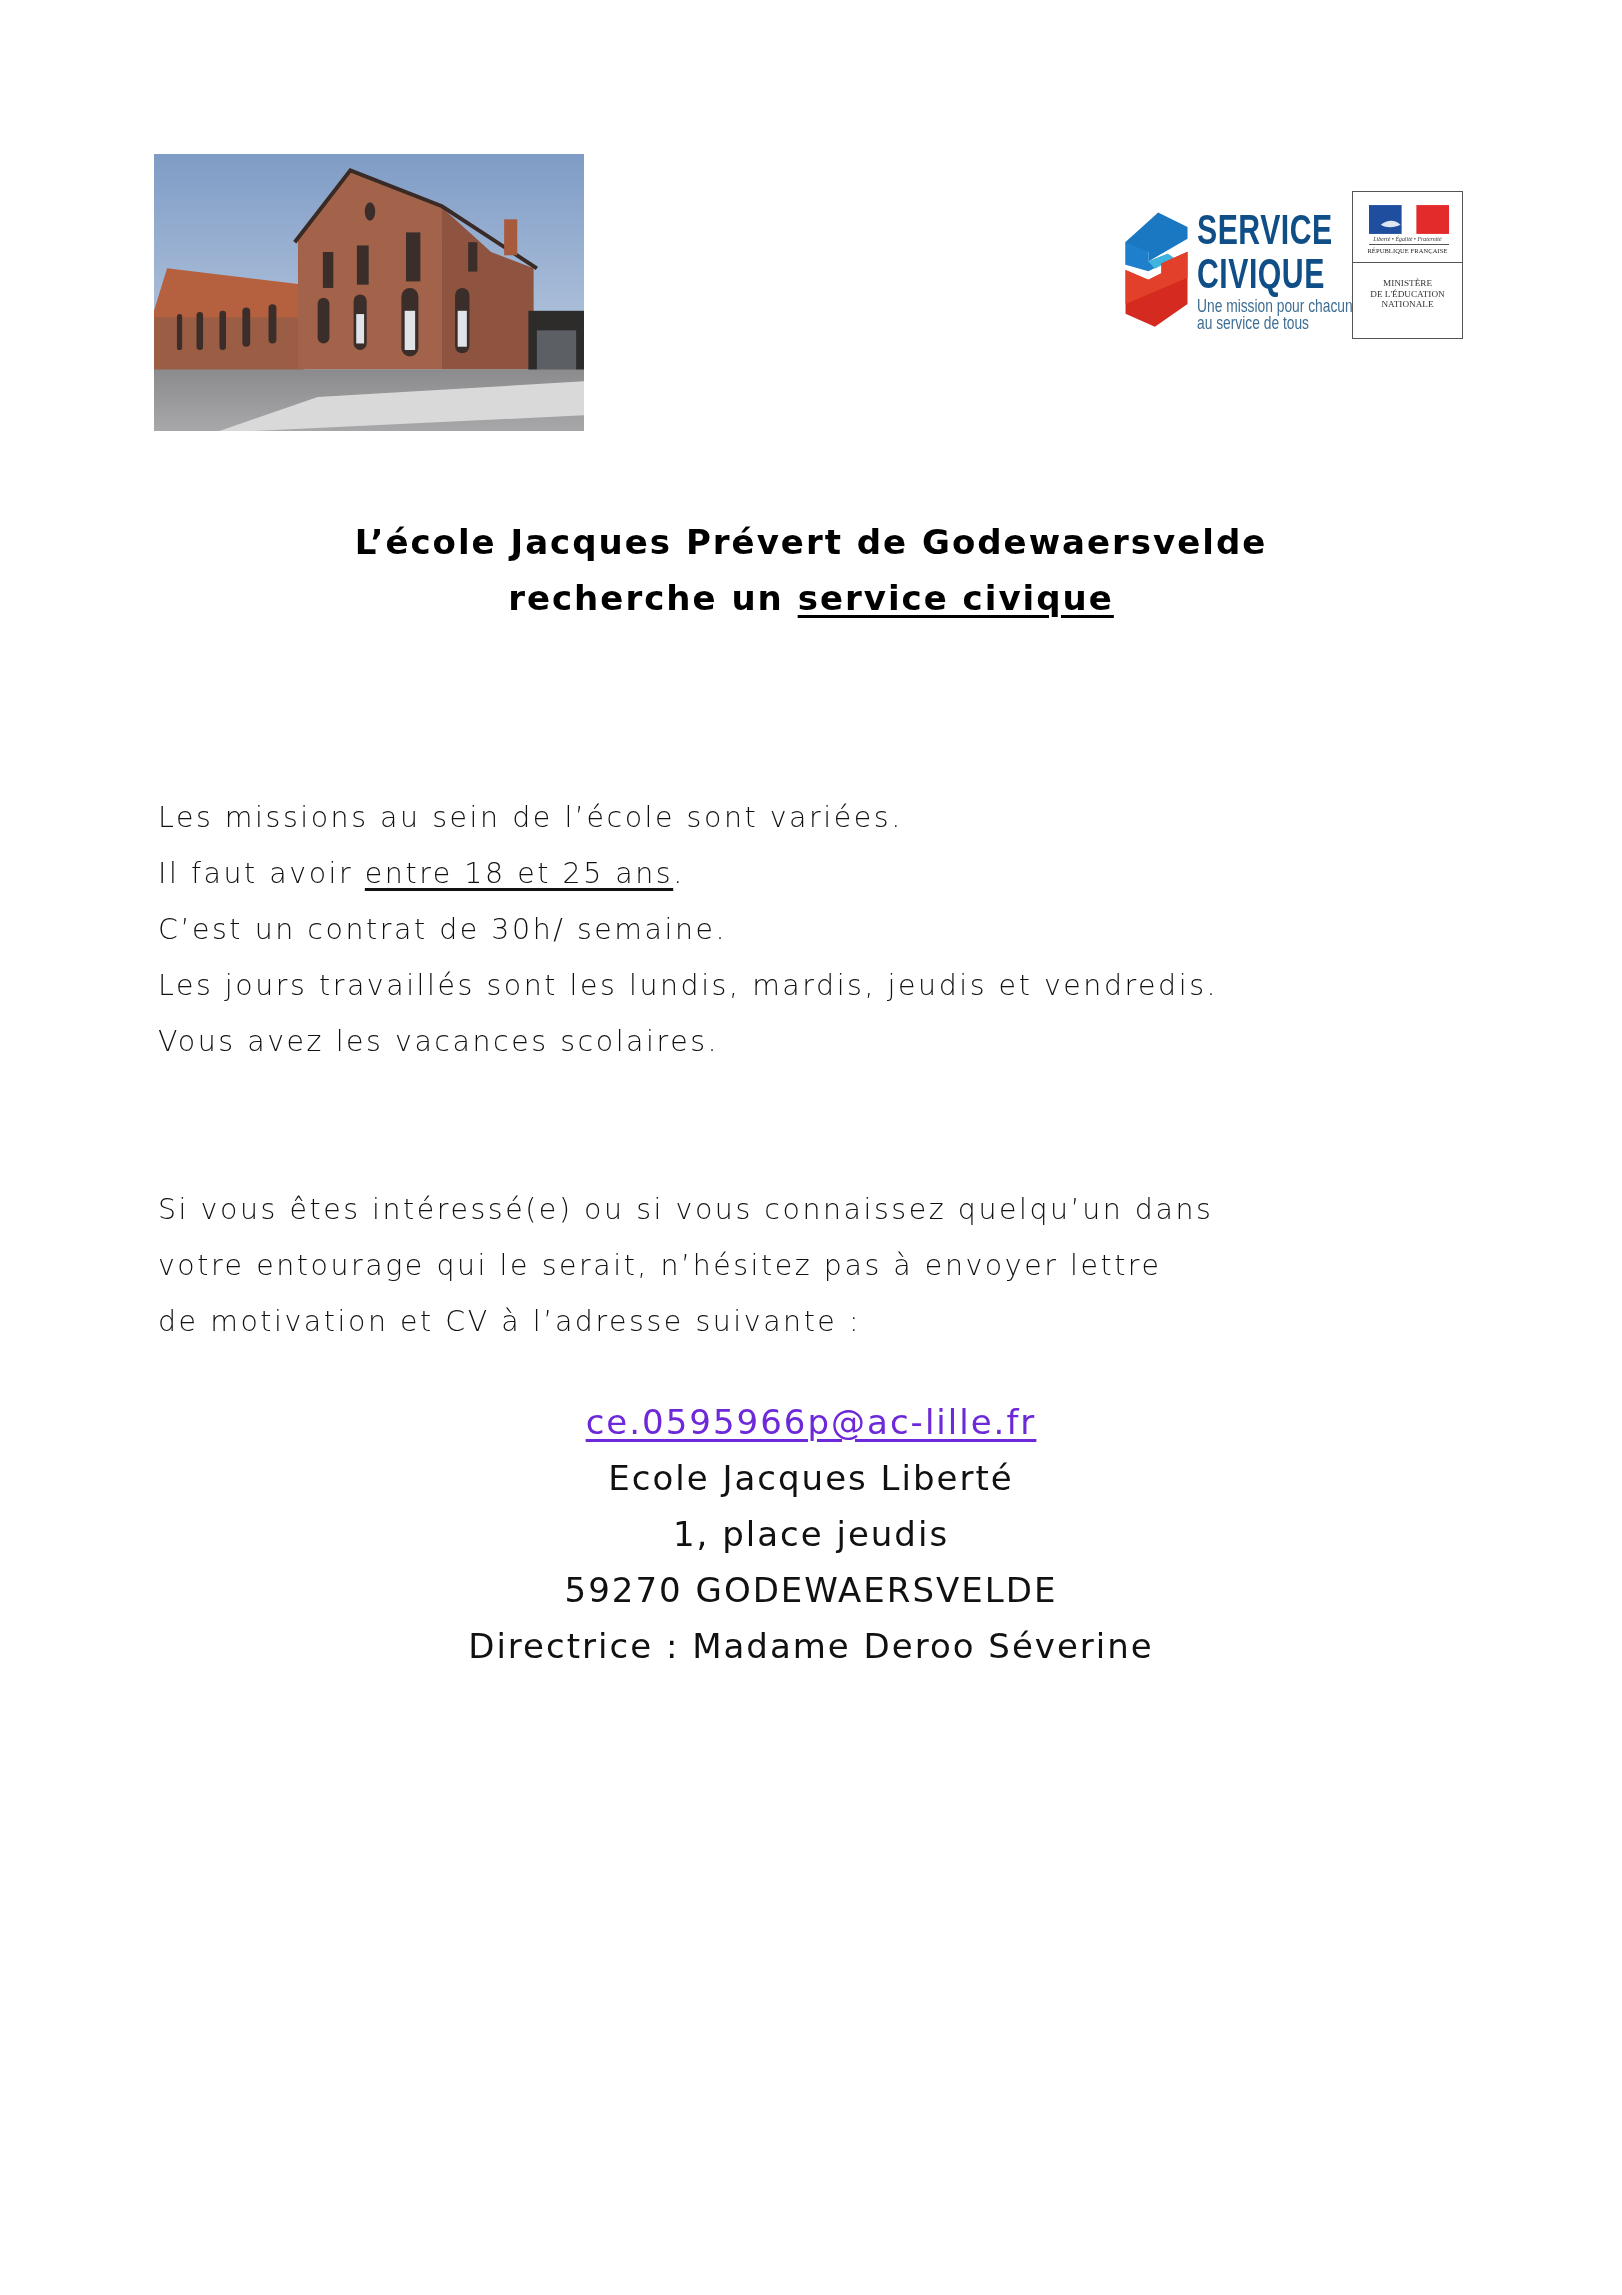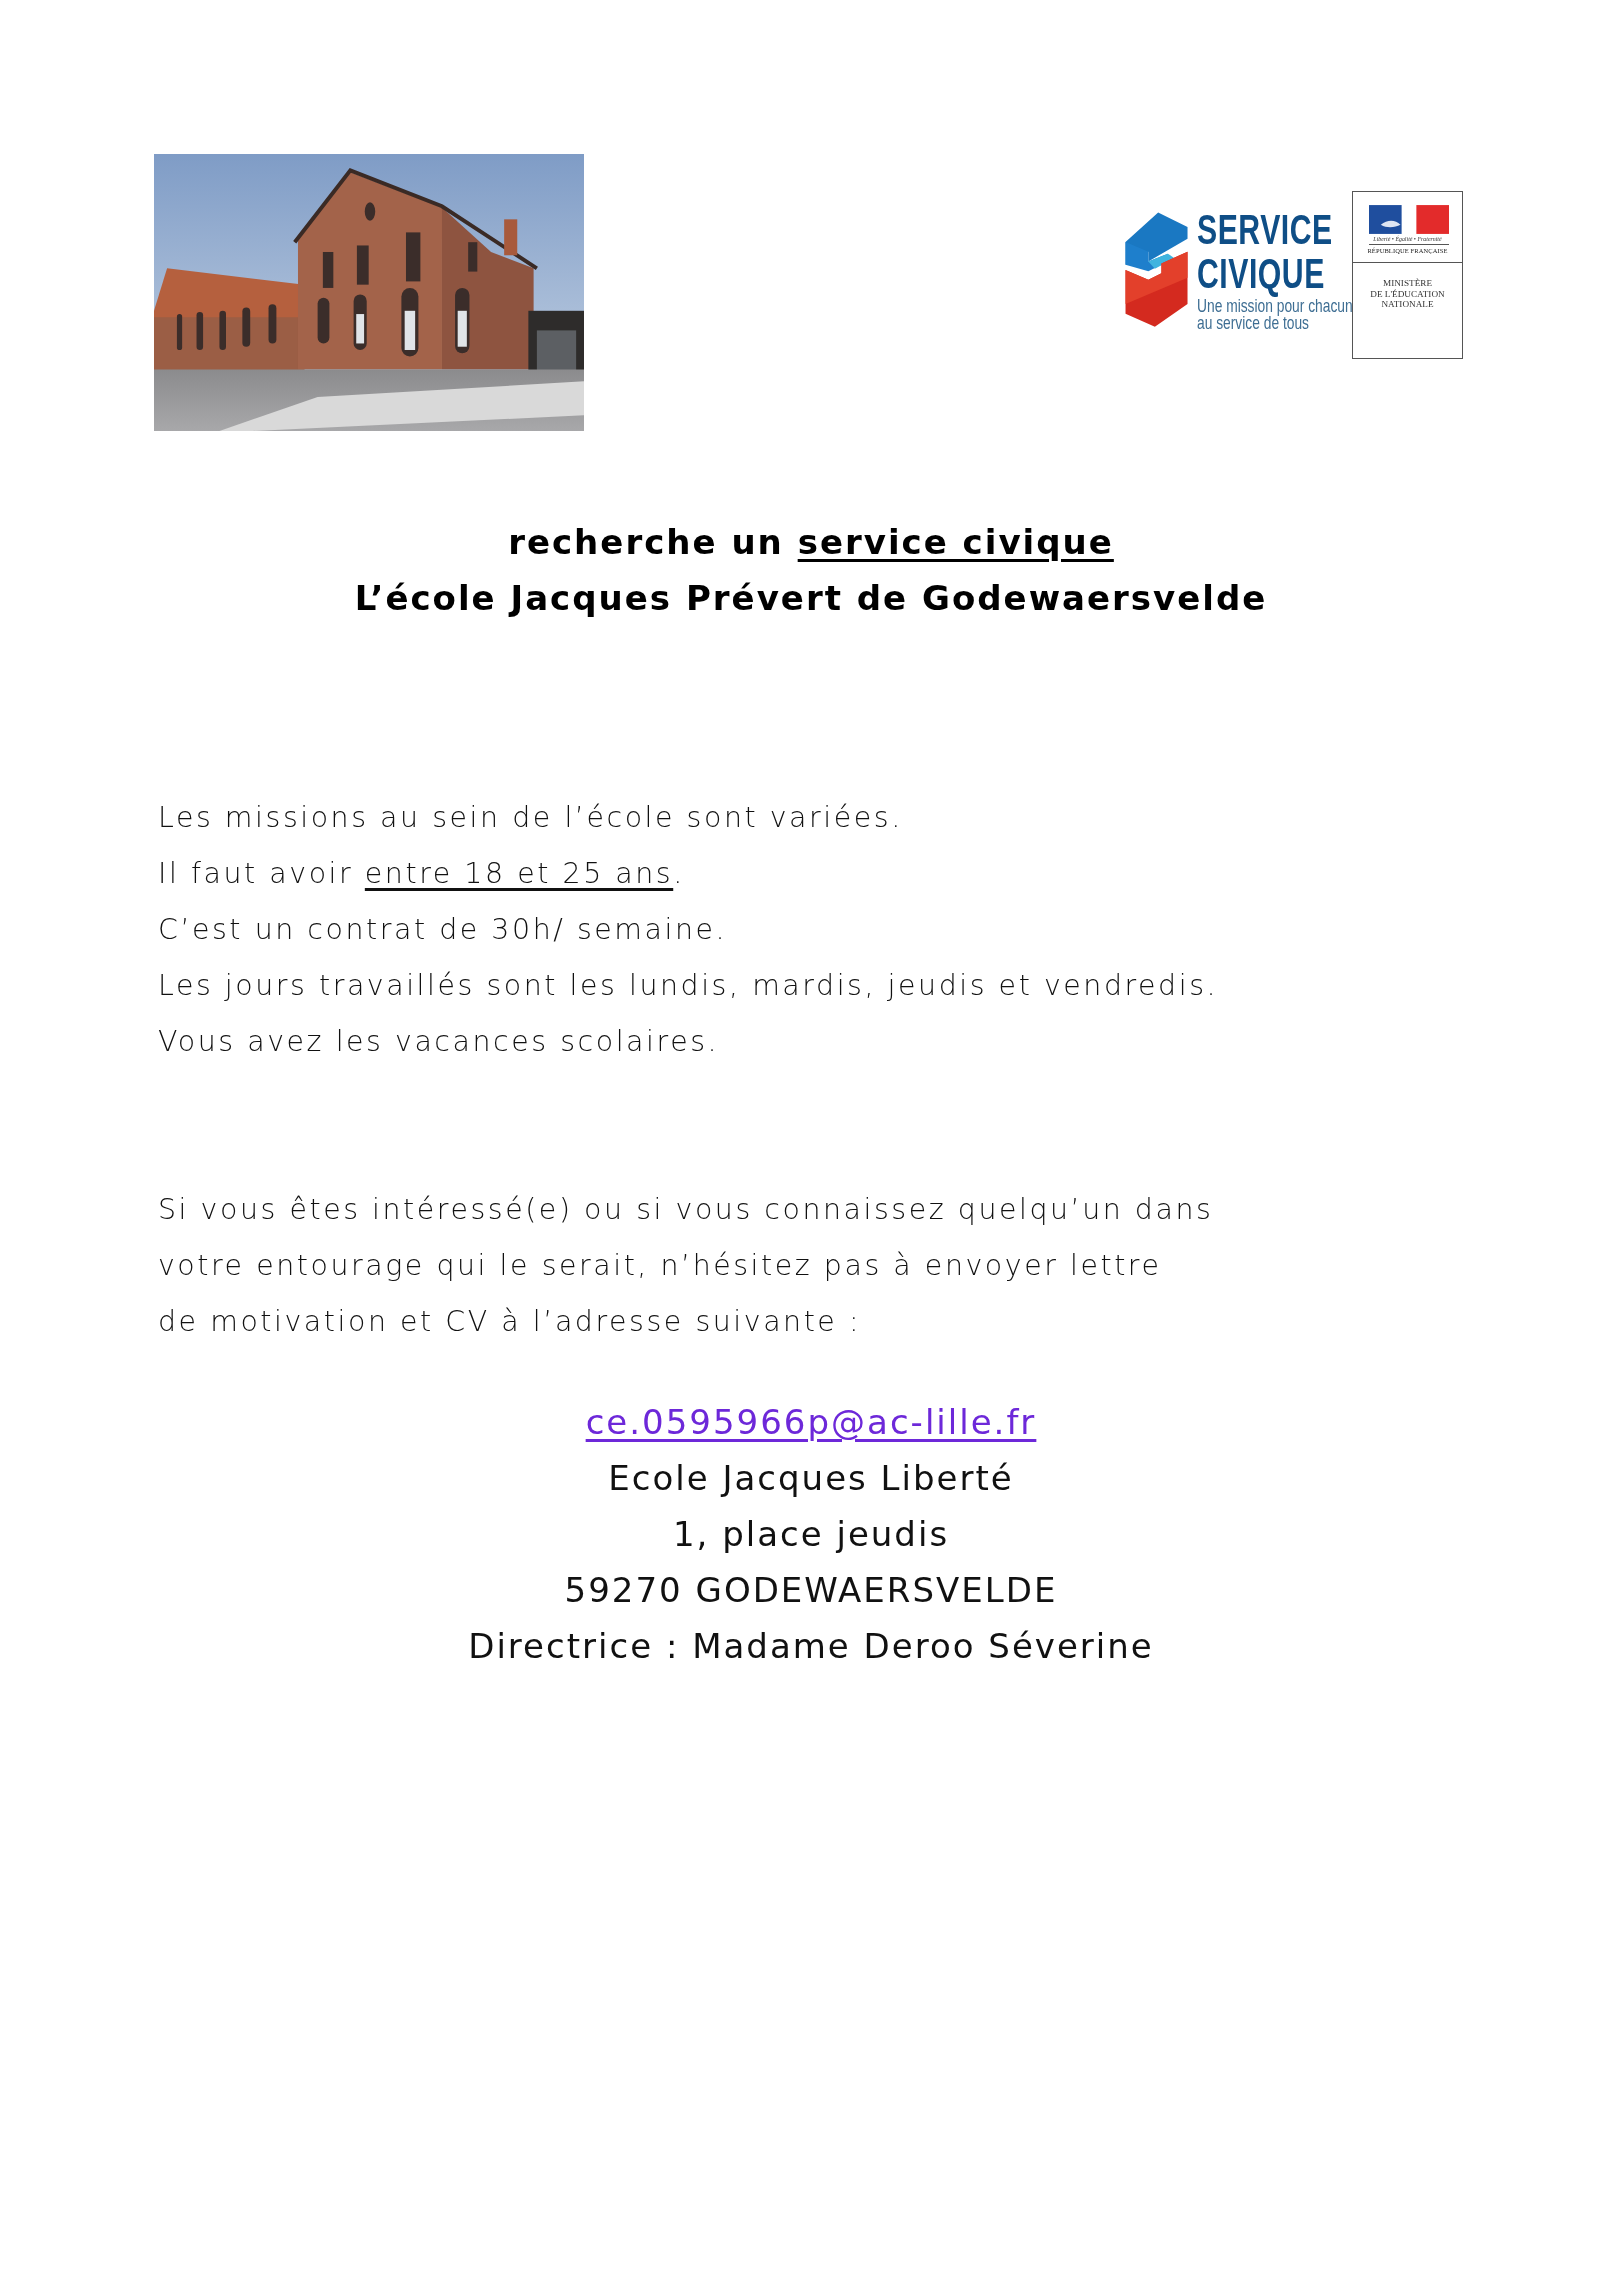--- a/index.html
+++ b/index.html
@@ -14,21 +14,21 @@
   .sc-logo { left: 1115px; top: 193px; width: 236px; height: 144px; }
   .sc-icon { position: absolute; left: 6.5px; top: 13px; width: 71px; height: 124px; }
   .sc-title { position: absolute; left: 82px; font-family: "Liberation Sans", sans-serif; font-weight: bold; color: #0f4e86; font-size: 42px; line-height: 42px; letter-spacing: 0.7px; transform: scaleX(0.72); transform-origin: left top; white-space: nowrap; }
   .sc-title.l1 { top: 15.7px; }
   .sc-title.l2 { top: 60px; }
   .sc-tag { position: absolute; left: 82px; font-family: "Liberation Sans", sans-serif; color: #3e6e93; font-size: 17.7px; line-height: 17.7px; transform: scaleX(0.78); transform-origin: left top; white-space: nowrap; }
   .sc-tag.l1 { top: 105px; }
   .sc-tag.l2 { top: 122px; }
 
   
-  .min-box { left: 1352px; top: 191px; width: 111px; height: 168px; border: 1.3px solid #555; box-sizing: border-box; background: #fff; }
+  .min-box { left: 1352px; top: 191px; width: 111px; height: 148px; border: 1.3px solid #555; box-sizing: border-box; background: #fff; }
   .min-top { position: absolute; left: 0; top: 0; width: 100%; height: 71px; border-bottom: 1.3px solid #555; box-sizing: border-box; }
   .flag { position: absolute; left: 15.7px; top: 13px; width: 80px; height: 29px; }
   .motto { position: absolute; left: 0; width: 100%; top: 44px; text-align: center; font-family: "Liberation Serif", serif; font-style: italic; font-size: 5.9px; color: #333; }
   .motto-rule { position: absolute; left: 15.7px; width: 80px; top: 52px; height: 0.7px; background: #555; }
   .rf { position: absolute; left: 0; width: 100%; top: 55px; text-align: center; font-family: "Liberation Serif", serif; font-size: 6.5px; color: #222; letter-spacing: 0.1px; }
   .min-bottom { position: absolute; left: 0; top: 86px; width: 100%; text-align: center; font-family: "Liberation Serif", serif; font-size: 9.2px; line-height: 10.5px; color: #333; }
 
   
   .heading { left: 0; width: 1622px; text-align: center; font-family: "DejaVu Sans", sans-serif; font-weight: bold; font-size: 34px; letter-spacing: 2px; line-height: 56px; }
   .heading .line { display: block; white-space: nowrap; }
@@ -133,22 +133,22 @@
     <div class="rf">RÉPUBLIQUE FRANÇAISE</div>
   </div>
   <div class="min-bottom">
     <div>MINISTÈRE</div>
     <div>DE L'ÉDUCATION</div>
     <div>NATIONALE</div>
   </div>
 </div>
 
 <div class="abs heading" style="top:514px;">
+  <span class="line">L’école Jacques Prévert de Godewaersvelde</span>
   <span class="line"><span>recherche un </span><span class="ul">service civique</span></span>
-  <span class="line">L’école Jacques Prévert de Godewaersvelde</span>
 </div>
 
 <div class="abs body-block" style="top:789px;">
   <span class="line">Les missions au sein de l’école sont variées.</span>
   <span class="line"><span>Il faut avoir </span><span class="ul2">entre 18 et 25 ans</span><span>.</span></span>
   <span class="line">C’est un contrat de 30h/ semaine.</span>
   <span class="line">Les jours travaillés sont les lundis, mardis, jeudis et vendredis.</span>
   <span class="line">Vous avez les vacances scolaires.</span>
 </div>
 

